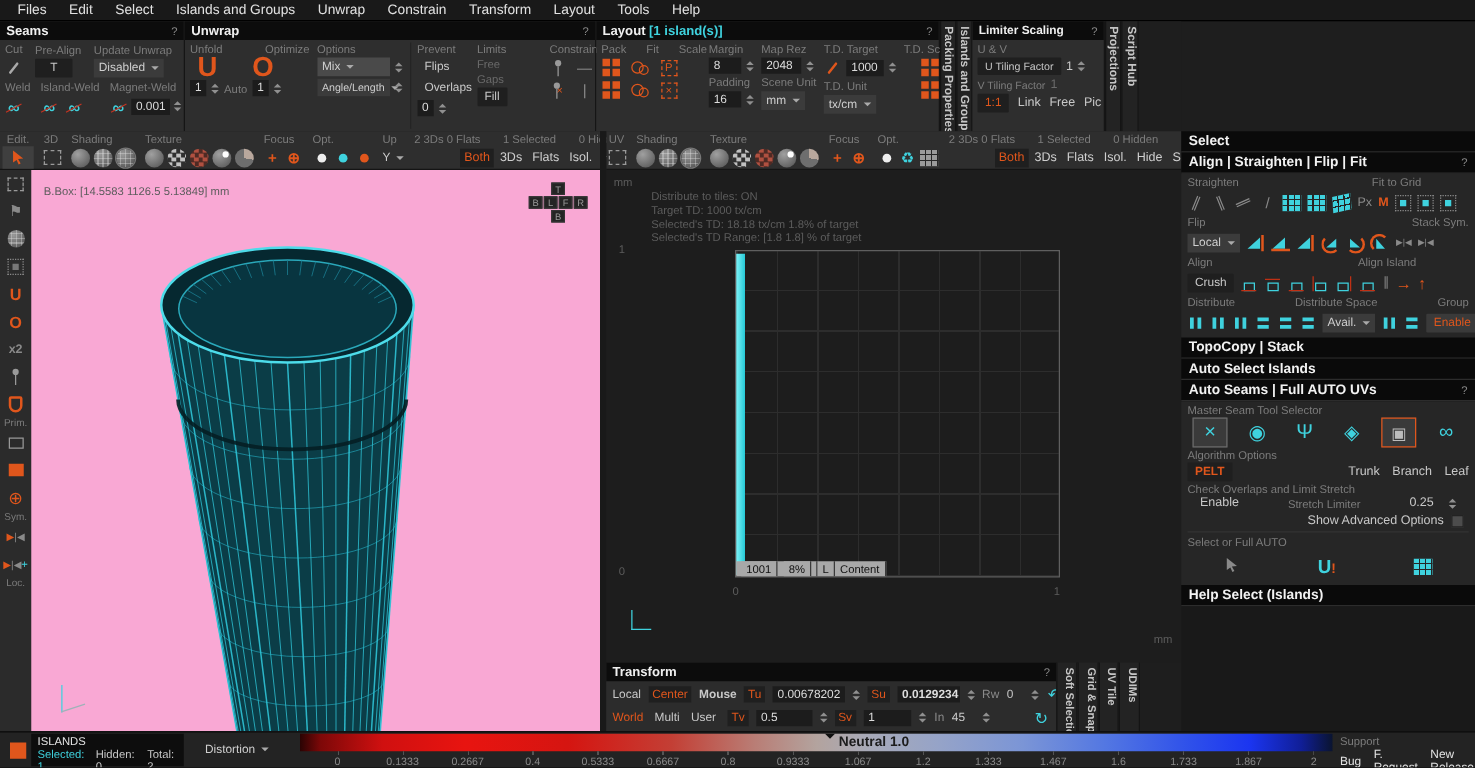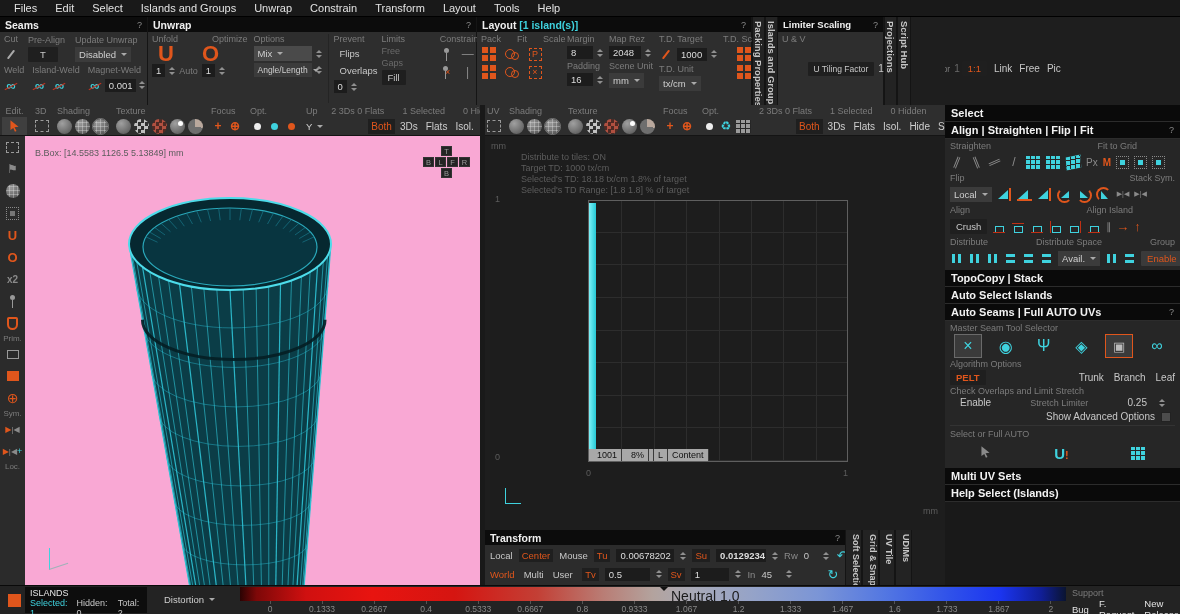--- a/index.html
+++ b/index.html
@@ -119,21 +119,21 @@
   .trow{display:flex;align-items:center;gap:6px;font-size:9.5px;}
   .tlb{background:#1f1f1f;padding:1px 3px;}
   
   #status{left:0;top:585px;width:1180px;height:29px;background:#232323;border-top:1px solid #0a0a0a;}
   #grad{left:240px;top:1px;width:826px;height:14px;background:linear-gradient(90deg,#2a0303 0%,#7d0808 2%,#d01010 8%,#e81410 16%,#d51511 26%,#c33f35 36%,#b97d75 44%,#b3a39e 50%,#a8aab8 55%,#95a3c8 62%,#7b95d6 70%,#5377e2 78%,#2f51ea 86%,#1b35f0 92%,#101e96 97%,#0a1430 100%);}
   #tickmarks{left:270px;top:15px;width:781px;height:3px;background:repeating-linear-gradient(90deg,#555 0 1px,transparent 1px 52px);}
   #ticks{left:270px;top:18px;width:781px;display:flex;justify-content:space-between;}
   #ticks .tick{width:0;display:flex;justify-content:center;white-space:nowrap;font-size:8.5px;color:#8a8a8a;}
   #neutral{left:660px;top:1px;display:flex;align-items:flex-start;gap:3px;}
   #neutral .mk{width:0;height:0;border:4px solid transparent;border-top-color:#101010;margin-top:0;}
-  #neutral .nl{font-size:14px;color:#1c1c1c;font-weight:normal;margin-top:1px;}
+  #neutral .nl{font-size:11px;color:#1c1c1c;font-weight:bold;margin-top:1px;}
   .cube{width:11px;height:10px;background:#242424;color:#9a9a9a;font-size:7.5px;display:inline-flex;align-items:center;justify-content:center;border:1px solid #333;}
   .filler{background:#1e1e1e;}
 </style>
 </head>
 <body>
 
 <div id="app">
 
   <div id="menubar" class="abs">
       <span>Files</span>
@@ -392,21 +392,21 @@
     </div>
 
     <div class="vt" style="width:13px;">Packing Properties [!</div>
     <div class="vt" style="width:13px;">Islands and Groups [</div>
 
     <div class="p" style="width:106px;">
       <div class="ph">
           <b style="font-size:9.5px;">Limiter Scaling</b>
           <span class="hlp">?</span>
         </div>
-      <div class="pb" style="flex-direction:row;gap:2px;">
+      <div class="pb" style="flex-direction:column;gap:2px;">
         <span class="lb">U &amp; V</span>
         <div class="row">
             <span class="bt" style="font-size:8.5px;">U Tiling Factor</span>
             <span>1</span>
             <span class="sp">
               <i></i>
               <b></b>
             </span>
           </div>
         <div class="row">
@@ -727,21 +727,21 @@
 
   <div id="transform" class="abs">
     <div class="ph">
         <b>Transform</b>
         <span class="hlp">?</span>
       </div>
     <div class="body">
       <div class="trow">
         <span style="width:28px;">Local</span>
         <span class="tlb or">Center</span>
-        <span style="width:32px;">Mouse</span>
+        <span style="width:32px;font-weight:bold;">Mouse</span>
         <span class="tlb or">Tu</span>
           <span class="in" style="width:58px;">0.00678202</span>
           <span class="sp">
             <i></i>
             <b></b>
           </span>
         <span class="tlb or">Su</span>
           <span class="in" style="width:50px;font-weight:bold;">0.0129234</span>
           <span class="sp">
             <i></i>
@@ -918,23 +918,20 @@
       </div>
       <span class="lb" style="border-top:1px solid #333;padding-top:3px;">Select or Full AUTO</span>
       <div class="irow" style="justify-content:space-around;height:26px;">
         <span class="gy"><svg class="csr" viewBox="0 0 16 16">
               <path d="M3 1 L13 9 L8 9.5 L10.5 14 L8.5 15 L6.5 10.5 L3 13 Z"></path>
             </svg></span>
         <span class="cy" style="font-weight:bold;font-size:15px;"><span>U</span><span class="or" style="font-size:11px;">!</span></span>
         <span class="grid16"></span>
       </div>
     </div>
-    <div class="rh">
-        <b>Multi UV Sets</b>
-      </div>
     <div class="rh">
         <b>Help Select (Islands)</b>
       </div>
     <div style="flex:1;background:#191919;"></div>
   </div>
 
   <div id="status" class="abs">
     <span class="abs" style="left:8px;top:8px;width:13px;height:13px;background:#e0561c;"></span>
     <div class="abs" style="left:25px;top:1px;width:122px;height:26px;background:#0d0d0d;padding:1px 5px;">
       <div style="font-size:9px;color:#e5e5e5;">ISLANDS</div>

